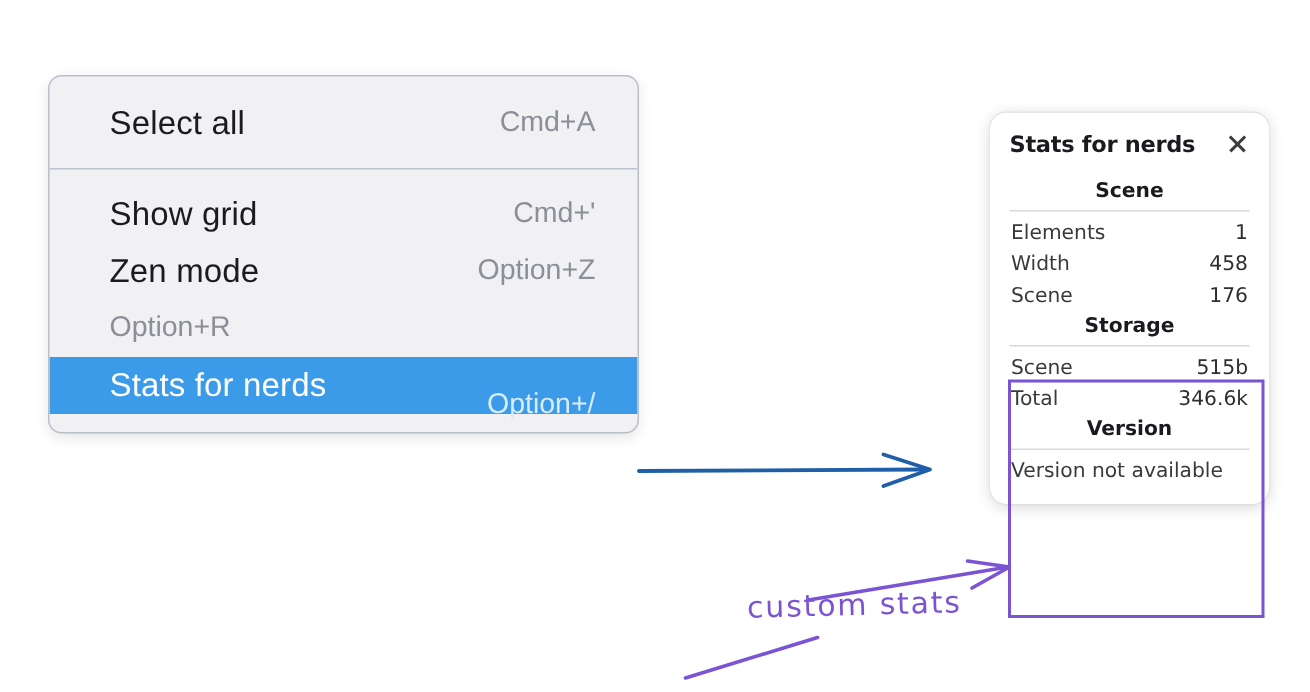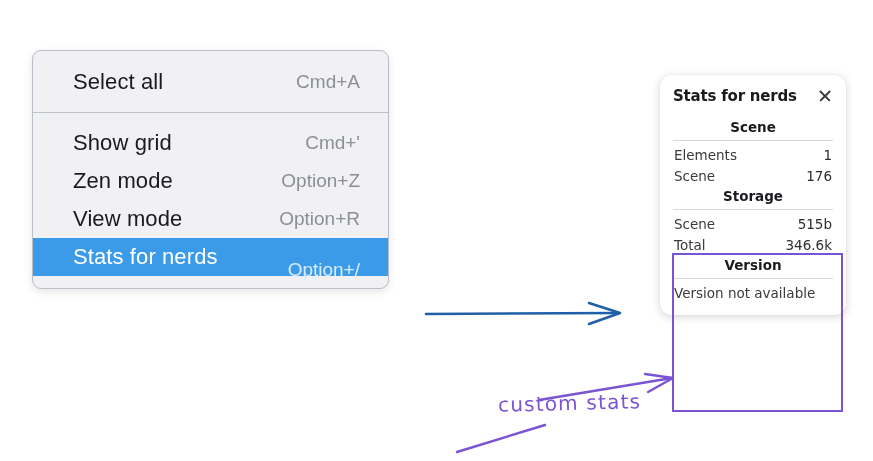--- a/index.html
+++ b/index.html
@@ -14,21 +14,21 @@
     background: #ffffff;
     overflow: hidden;
     font-family: "Liberation Sans", sans-serif;
   }
 
   
   .context-menu {
     position: absolute;
     left: 32px;
     top: 50px;
-    width: 357px;
+    width: 394px;
     background: #f1f1f3;
     border: 1px solid #b8bfc9;
     border-radius: 9px;
     box-shadow: 0 3px 9px rgba(0,0,0,0.10);
     overflow: hidden;
     box-sizing: border-box;
   }
   .menu-group {
     padding: 10px 0;
   }
@@ -189,21 +189,20 @@
     <div class="menu-group group-bottom">
       <div class="menu-item">
         <span class="mi-label">Show grid</span>
         <span class="mi-shortcut">Cmd+'</span>
       </div>
       <div class="menu-item">
         <span class="mi-label">Zen mode</span>
         <span class="mi-shortcut">Option+Z</span>
       </div>
       <div class="menu-item">
-        <span class="mi-label">View mode</span>
         <span class="mi-shortcut">Option+R</span>
       </div>
       <div class="menu-item selected">
         <span class="mi-label">Stats for nerds</span>
         <span class="mi-shortcut">Option+/</span>
       </div>
     </div>
 
   </div>
 
@@ -213,20 +212,24 @@
       <span class="stats-title">Stats for nerds</span>
       <span class="close-icon"></span>
     </div>
 
     <div>
       <div class="section-title">Scene</div>
       <div class="section-rule"></div>
       <div class="stat-row">
         <span class="sl">Elements</span>
         <span class="sv">1</span>
+      </div>
+      <div class="stat-row">
+        <span class="sl">Width</span>
+        <span class="sv">458</span>
       </div>
       <div class="stat-row">
         <span class="sl">Scene</span>
         <span class="sv">176</span>
       </div>
     </div>
 
     <div>
       <div class="section-title">Storage</div>
       <div class="section-rule"></div>

